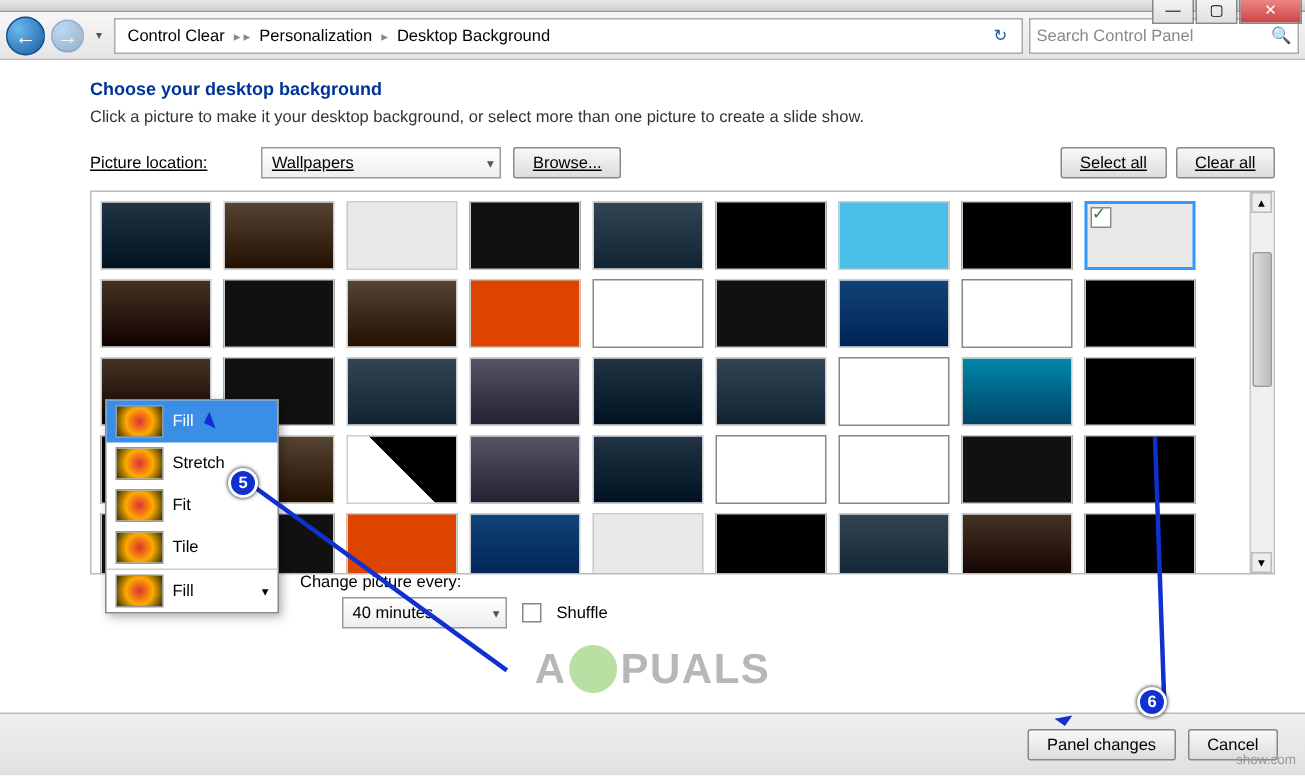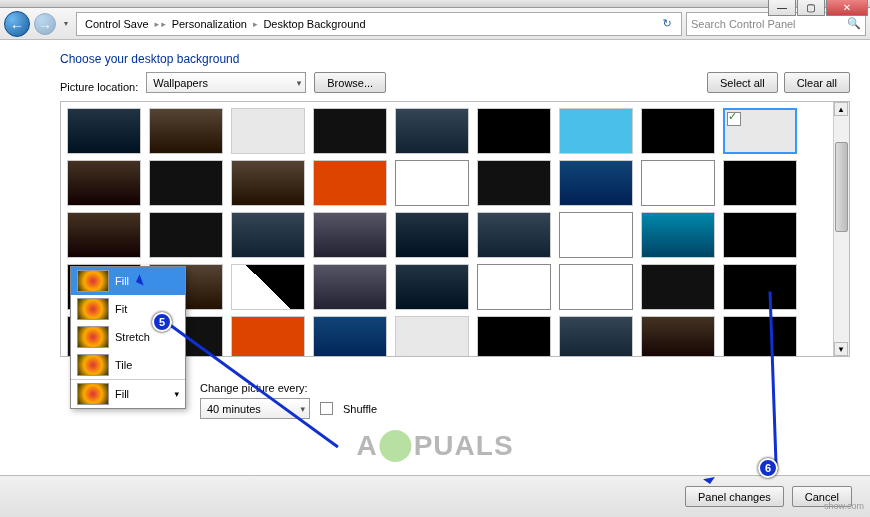--- a/index.html
+++ b/index.html
@@ -18,25 +18,25 @@
     .nav-drop { width: 12px; height: 20px; display:flex; align-items:center; justify-content:center; font-size:8px; color:#555; cursor:pointer; }
     .breadcrumb { flex: 1; height: 24px; border: 1px solid #aaa; background: #fff; display: flex; align-items: center; padding: 0 4px; font-size: 11px; gap: 2px; }
     .bc-item { padding: 2px 4px; cursor: pointer; }
     .bc-sep { color: #888; font-size: 9px; }
     .bc-refresh { width: 20px; text-align:center; cursor:pointer; color:#1a5c9e; }
     .searchbox { width: 180px; height: 24px; border: 1px solid #aaa; background: #fff; display: flex; align-items: center; padding: 0 4px; font-size: 11px; color: #888; gap: 28px; }
     .searchbox .sicon { margin-left: auto; color:#1a5c9e; }
     
     
     .content { padding: 12px 20px 0 60px; }
-    .heading { color: #003399; font-size: 12px; font-weight: 400; margin-bottom: 6px; }
+    .heading { color: #003399; font-size: 12px; font-weight: 700; margin-bottom: 6px; }
     .subtext { font-size: 11px; color: #333; margin-bottom: 14px; }
-    .locrow { display: flex; align-items: flex-end; gap: 8px; margin-bottom: 8px; }
+    .locrow { display: flex; align-items: center; gap: 8px; margin-bottom: 8px; text-decoration: underline; }
     .locrow label { font-size: 11px; }
-    .dropdown { height: 21px; border: 1px solid #999; background: linear-gradient(to bottom, #fff, #eee); font-size: 11px; padding: 0 20px 0 6px; display: flex; align-items: center; position: relative; min-width: 160px; cursor: pointer; }
+    .dropdown { height: 21px; border: 1px solid #999; background: linear-gradient(to bottom, #fff, #eee); font-size: 11px; padding: 0 20px 0 6px; display: flex; align-items: center; position: relative; min-width: 160px; cursor: pointer; margin-left: 28px; }
     .dropdown::after { content: "▾"; position: absolute; right: 4px; font-size: 9px; color: #555; }
     .btn { height: 21px; padding: 0 12px; border: 1px solid #888; background: linear-gradient(to bottom, #f8f8f8, #ddd); font-size: 11px; border-radius: 2px; cursor: pointer; display:inline-flex; align-items:center; }
     .rightbtns { margin-left: auto; display: flex; gap: 6px; }
     
     
     .grid-wrap { border: 1px solid #bbb; padding: 6px; height: 256px; overflow: hidden; position: relative; background:#fff; }
     .grid { display: grid; grid-template-columns: repeat(9, 74px); gap: 6px 8px; }
     .thumb { width: 74px; height: 46px; border: 1px solid #ccc; background: #222; position: relative; cursor: pointer; }
     .thumb.sel { border: 2px solid #3399ff; }
     .thumb.checked::before { content:""; position:absolute; left:2px; top:2px; width:12px; height:12px; background:#fff; border:1px solid #888; }
@@ -89,36 +89,37 @@
     <div class="win-btn">▢</div>
     <div class="win-btn close">✕</div>
   </div>
 </div>
 
 <div class="navbar">
   <div class="nav-back">←</div>
   <div class="nav-fwd">→</div>
   <div class="nav-drop">▾</div>
   <div class="breadcrumb">
-    <span class="bc-item">Control Save</span>
+    <span class="bc-item">Control Clear</span>
       <span class="bc-sep">▸</span>
       <span class="bc-sep">▸</span>
     <span class="bc-item">Personalization</span>
       <span class="bc-sep">▸</span>
     <span class="bc-item">Desktop Background</span>
     <span class="bc-refresh" style="margin-left:auto">↻</span>
   </div>
   <div class="searchbox">
     <span>Search Control Panel</span>
     <span class="sicon">🔍</span>
   </div>
 </div>
 
 <div class="content">
   <div class="heading">Choose your desktop background</div>
+  <div class="subtext">Click a picture to make it your desktop background, or select more than one picture to create a slide show.</div>
 
   <div class="locrow">
     <label>Picture location:</label>
     <div class="dropdown">Wallpapers</div>
     <button class="btn">Browse...</button>
     <div class="rightbtns">
       <button class="btn">Select all</button>
       <button class="btn">Clear all</button>
     </div>
   </div>
@@ -184,25 +185,25 @@
   </div>
 </div>
 
 <div class="pos-popup">
   <div class="pos-item active">
     <div class="pos-thumb"></div>
     <span>Fill</span>
   </div>
   <div class="pos-item">
     <div class="pos-thumb"></div>
+    <span>Stretch</span>
+  </div>
+  <div class="pos-item">
+    <div class="pos-thumb"></div>
     <span>Fit</span>
-  </div>
-  <div class="pos-item">
-    <div class="pos-thumb"></div>
-    <span>Stretch</span>
   </div>
   <div class="pos-item">
     <div class="pos-thumb"></div>
     <span>Tile</span>
   </div>
   <div class="pos-dropdown">
     <div class="pos-thumb"></div>
     <span>Fill</span>
   </div>
 </div>

